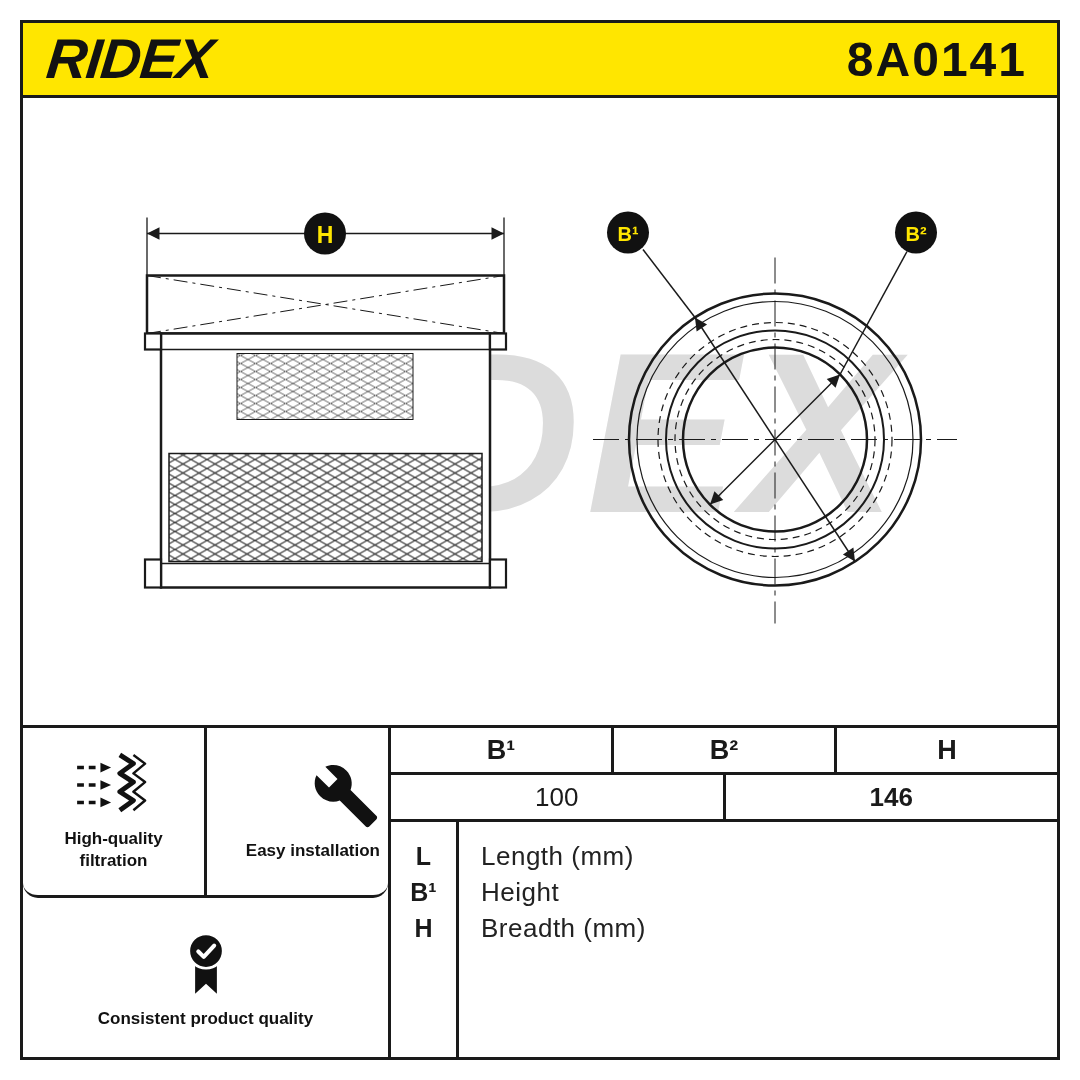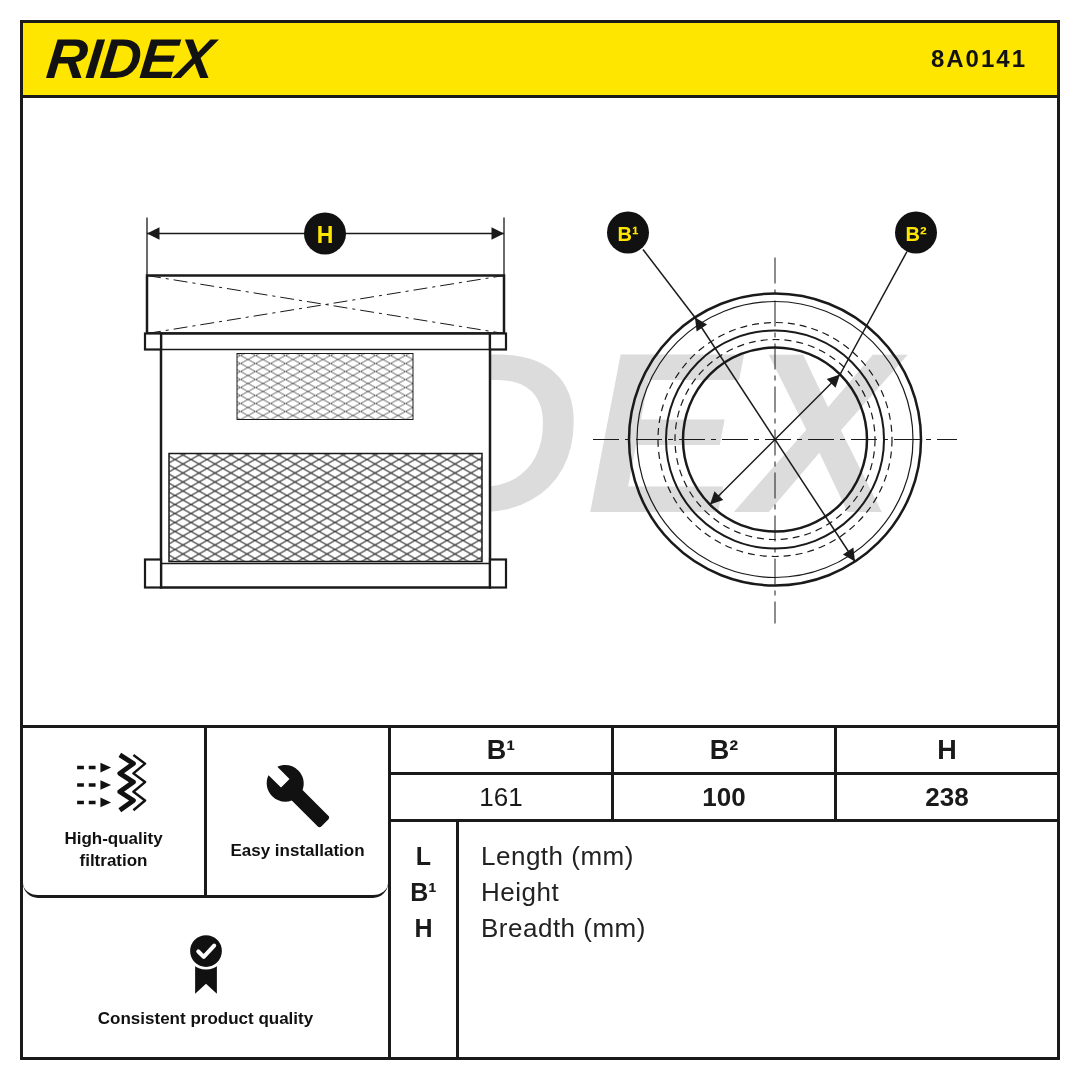--- a/index.html
+++ b/index.html
@@ -17,38 +17,38 @@
   .header{
     height:75px;flex:0 0 75px;background:#FFE600;border-bottom:3px solid #1a1a1a;
     display:flex;align-items:center;justify-content:space-between;
     padding:0 30px 0 24px;box-sizing:border-box;
   }
   .brand{
     font-size:56px;font-weight:bold;font-style:italic;letter-spacing:-1px;
     transform:skewX(-6deg);color:#121212;line-height:1;
   }
   .part-number{
-    font-size:24px;font-weight:bold;letter-spacing:2px;color:#121212;text-align:center;
+    font-size:48px;font-weight:bold;letter-spacing:2px;color:#121212;text-align:center;
   }
   
   .drawing{flex:1 1 auto;position:relative;overflow:hidden;background:#fff;}
   .drawing svg{display:block;width:100%;height:100%;}
   
   .bottom{
     flex:0 0 332px;border-top:3px solid #1a1a1a;display:flex;box-sizing:border-box;background:#fff;
   }
   .features{
     width:368px;flex:0 0 368px;border-right:3px solid #1a1a1a;display:flex;flex-direction:column;box-sizing:border-box;
   }
   .feature-row{flex:0 0 170px;display:flex;border-bottom:3px solid #1a1a1a;box-sizing:border-box;border-radius:15px;}
   .feature{
     flex:1 1 0;display:flex;flex-direction:column;align-items:center;justify-content:center;
     gap:10px;padding:8px;box-sizing:border-box;text-align:center;
   }
-  .feature + .feature{border-left:3px solid #1a1a1a;}
+  .feature + .feature{border-left:3px solid #1a1a1a;align-items:flex-end;}
   .feature-wide{flex:1 1 auto;display:flex;flex-direction:column;align-items:center;justify-content:center;gap:12px;text-align:center;}
   .feature-label{font-size:17px;font-weight:bold;line-height:1.25;color:#111;}
   
   .specs{flex:1 1 auto;display:flex;flex-direction:column;box-sizing:border-box;}
   .spec-row{display:flex;flex:0 0 47px;border-bottom:3px solid #1a1a1a;box-sizing:border-box;}
   .spec-cell{
     flex:1 1 0;display:flex;align-items:center;justify-content:center;box-sizing:border-box;
     font-size:26px;
   }
   .spec-row.head .spec-cell{font-weight:bold;font-size:27px;}
@@ -186,23 +186,22 @@
         </div>
       </div>
 
       <div class="specs">
         <div class="spec-row head">
           <div class="spec-cell">B¹</div>
           <div class="spec-cell">B²</div>
           <div class="spec-cell">H</div>
         </div>
         <div class="spec-row">
-          <div class="spec-cell">161</div>
           <div class="spec-cell">100</div>
-          <div class="spec-cell">238</div>
+          <div class="spec-cell">146</div>
         </div>
         <div class="legend">
           <div class="legend-symbols">
             <div>L</div>
             <div>B¹</div>
             <div>H</div>
           </div>
           <div class="legend-descs">
             <div>Length (mm)</div>
             <div>Height</div>

